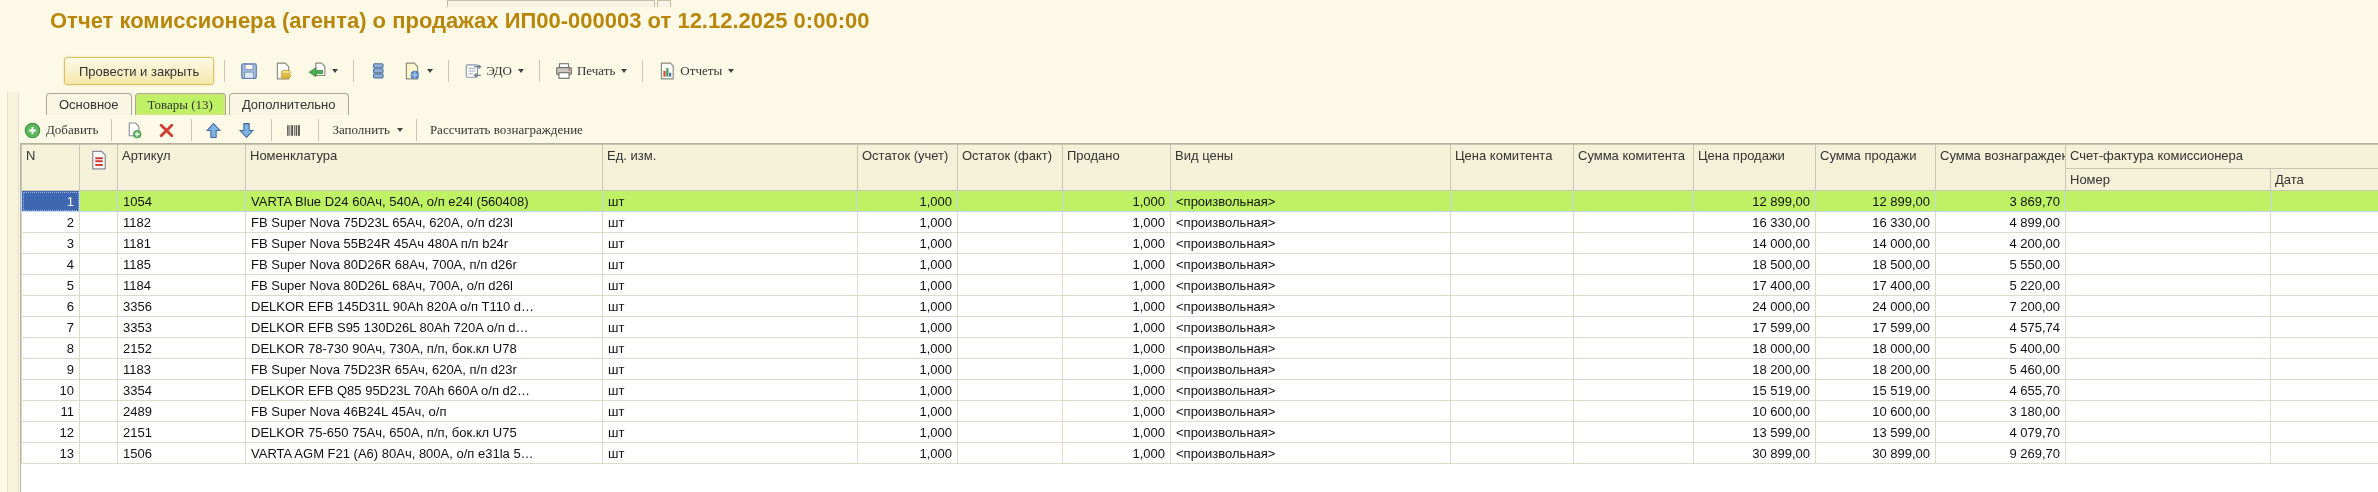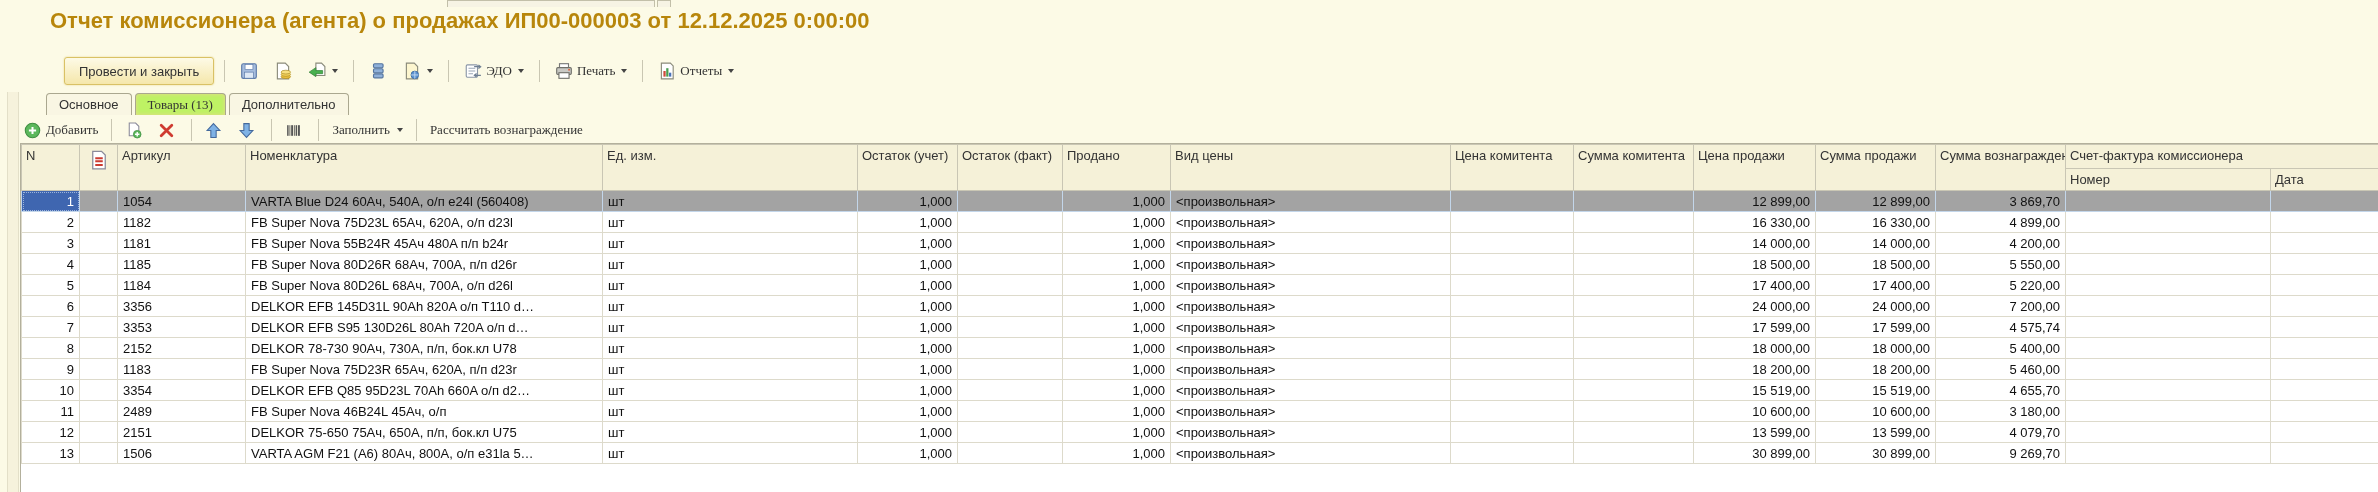--- a/index.html
+++ b/index.html
@@ -46,21 +46,21 @@
     padding:3px 4px; border:1px solid #c9c6b4; color:#333; overflow:hidden; white-space:nowrap;
   }
   table.grid thead tr.main-hdr th { height:24px; }
   table.grid thead tr.sub-hdr th { height:21px;margin-top:26px; }
   table.grid td {
     height:21px; padding:0 5px; border:1px solid #dddacb; border-top:none;
     overflow:hidden; white-space:nowrap; color:#111; background:#fff; vertical-align:middle;
   }
   table.grid td.num { text-align:right; }
   table.grid td.left { text-align:left; }
-  table.grid tr.selected td { background:#a3a3a3; border-color:#c3d6ea; }
+  table.grid tr.selected td { background:#bef264; border-color:#c3d6ea; }
   table.grid tr.selected td.anchor { background:#3f66b0; color:#fff; outline:1px dotted #9db4da; outline-offset:-2px; }
   .hdr-icon-cell { text-align:center !important; }
 </style>
 </head>
 <body>
 
 <div class="win-frag" style="left:447px;width:208px;"></div>
 <div class="win-frag" style="left:657px;width:14px;"></div>
 
 <div class="left-gutter"></div>

